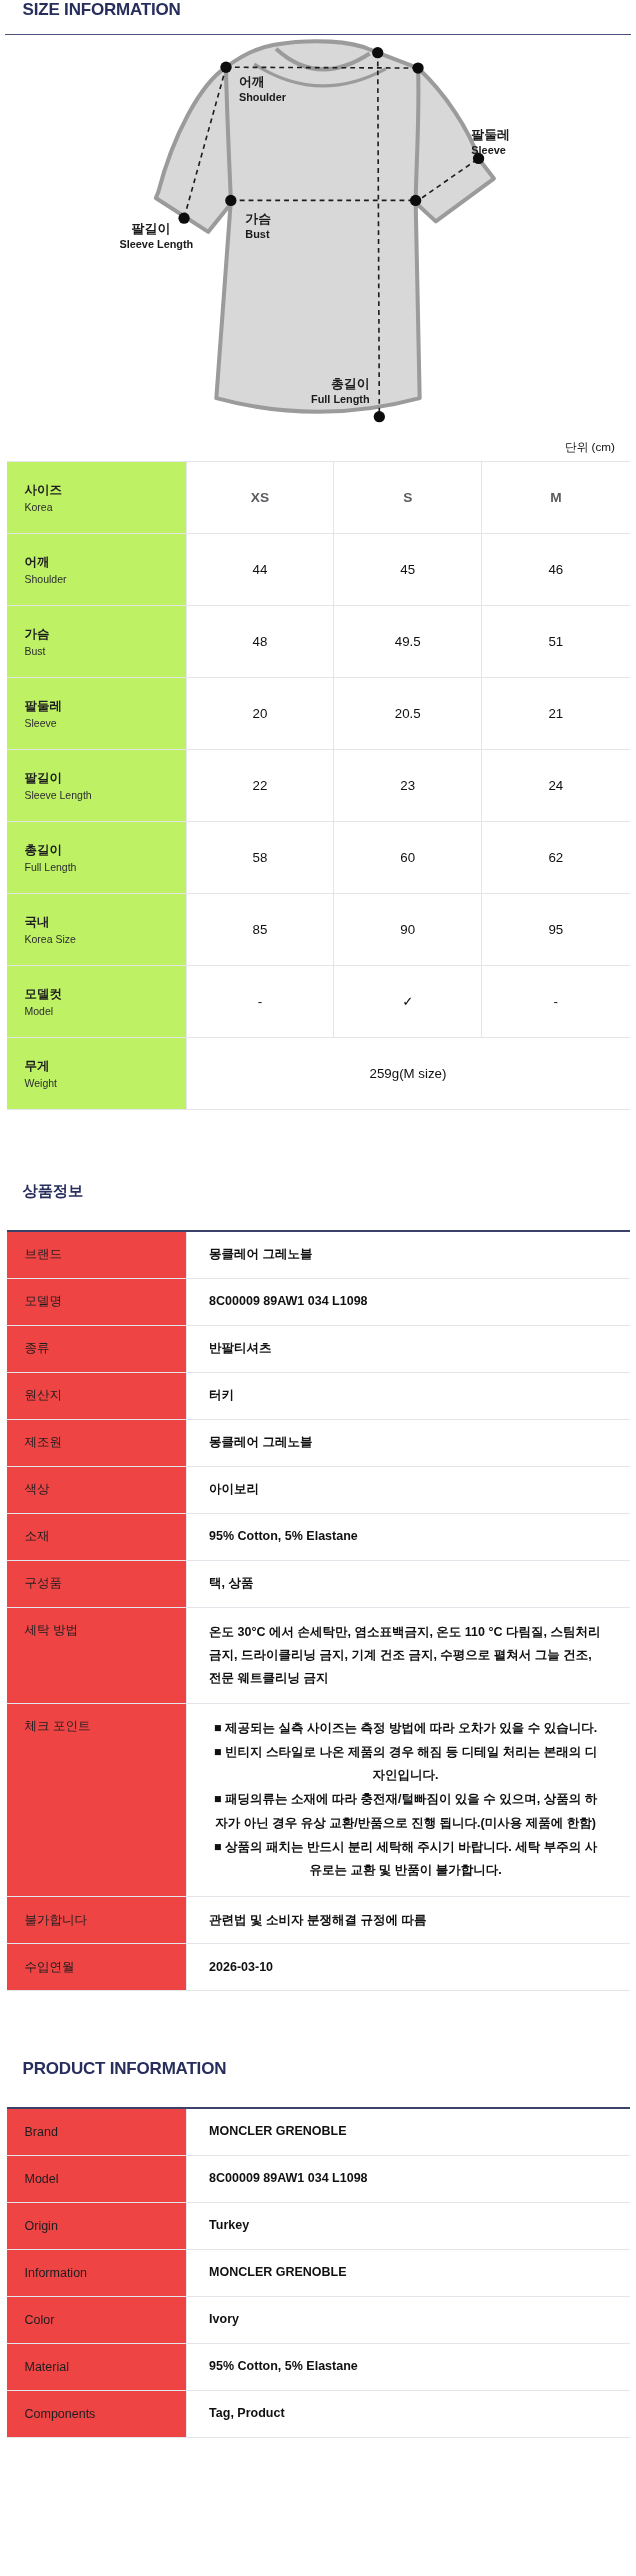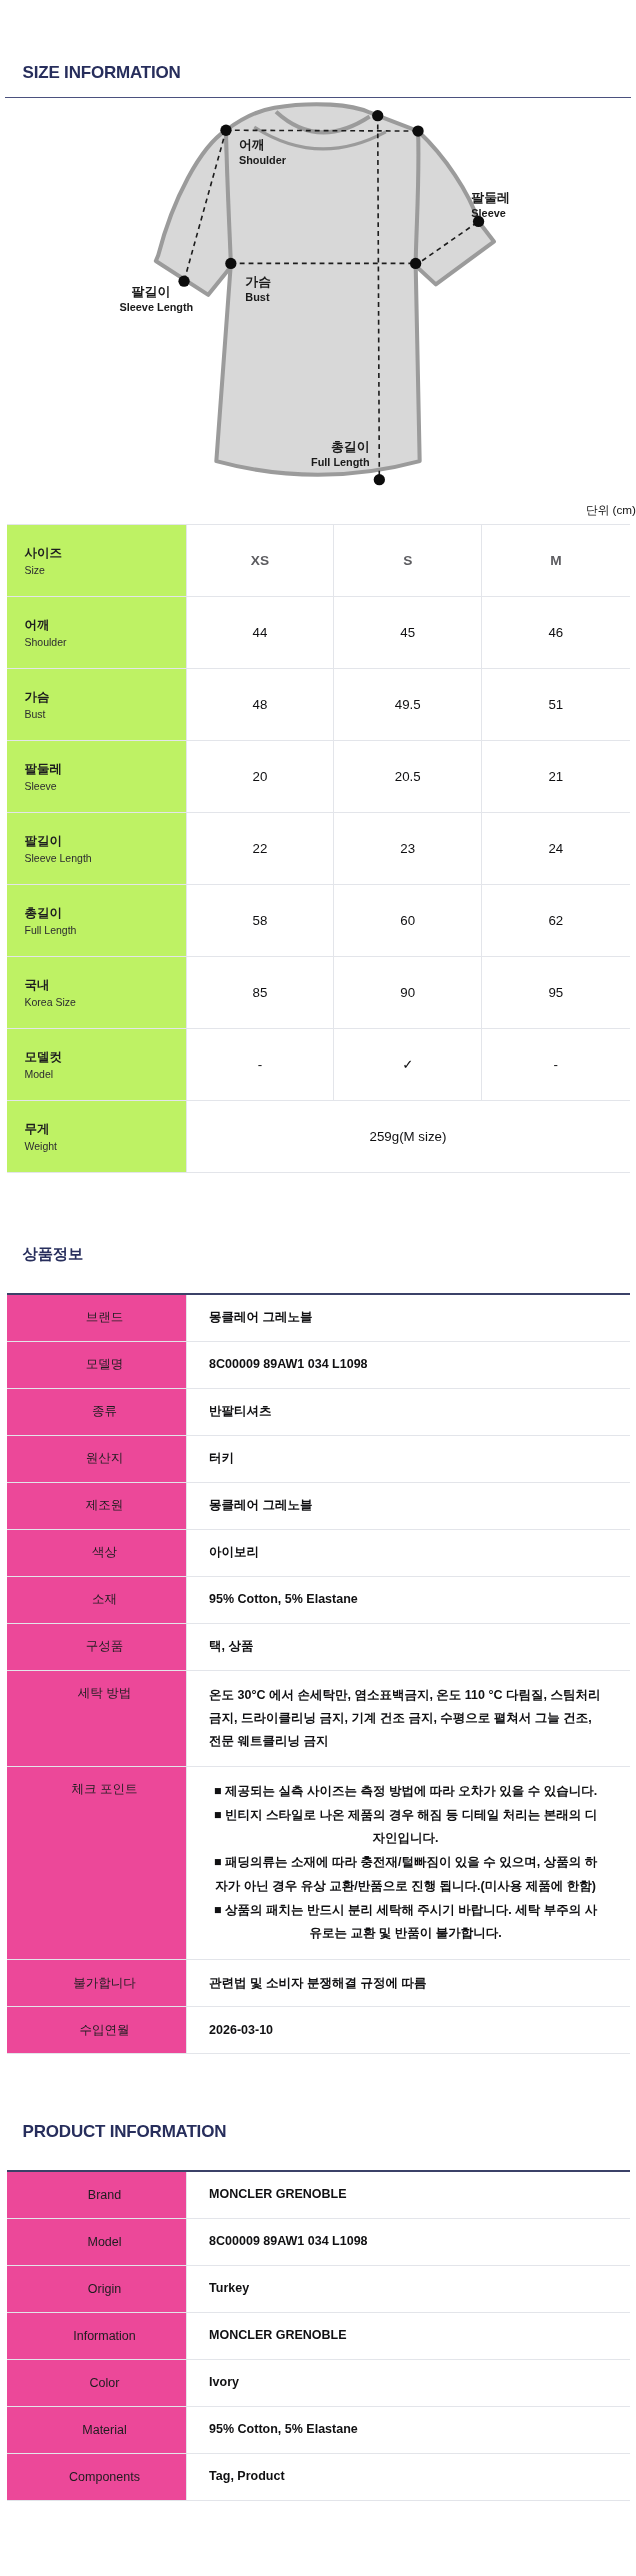--- a/index.html
+++ b/index.html
@@ -6,51 +6,51 @@
   body{
     width:636px;
     font-family:"Liberation Sans","DejaVu Sans",sans-serif;
     color:#111;
     -webkit-font-smoothing:antialiased;
   }
   .section-title{
     font-size:17px;font-weight:bold;color:#272e5c;
     margin:0;padding:0 0 0 22.6px;letter-spacing:-0.2px;
   }
-  .size-title{padding-top:63px;}
+  .size-title{}
   .title-rule{border:none;border-bottom:1.6px solid #4b517e;margin:13.7px 4.8px 0 4.8px;}
   
   .diagram-wrap{position:relative;width:636px;height:397px;margin-top:4.8px;}
   .diagram-wrap svg{display:block;}
   .svg-ko{font-size:16px;font-weight:bold;fill:#1a1a1a;}
   .svg-en{font-size:13.5px;font-weight:bold;fill:#1a1a1a;}
   .unit-note{
-    text-align:right;font-size:11.7px;color:#111;
+    text-align:right;padding-right:21px;font-size:11.7px;color:#111;
     margin:3.2px 0 6.5px 0;
   }
   
   .tbl{width:623px;margin:0 6.5px;border-collapse:collapse;table-layout:fixed;}
   .tbl td{vertical-align:middle;}
   .size-tbl{border-top:0.8px solid #e3e5ea;border-bottom:0.8px solid #e3e5ea;}
   .size-tbl td{border-bottom:0.8px solid #e3e5ea;height:69px;}
   .size-tbl td+td{border-left:0.8px solid #e3e5ea;}
   .size-tbl tr:last-child td{border-bottom:none;}
   .label-cell{background:#bef264;padding-left:18px;width:160px;}
   .label-ko{font-size:12.5px;font-weight:bold;color:#1d1d1f;line-height:1.5;}
   .label-en{font-size:10.5px;color:#2c2c30;margin-top:1.6px;line-height:1.3;}
   .col-head{font-size:13.7px;font-weight:bold;color:#5c5c60;text-align:center;}
   .val-cell{font-size:13.3px;color:#101012;text-align:center;}
   .weight-cell{font-size:13.3px;color:#101012;text-align:center;}
   
   .info-tbl{border-top:2.4px solid #3b4168;border-bottom:0.8px solid #e3e5ea;}
   .info-tbl td{border-bottom:0.8px solid #e3e5ea;}
   .info-tbl tr:last-child td{border-bottom:none;}
   .info-tbl .ilabel{
-    background:#ec4899;padding-left:18px;width:160px;
-    font-size:12.5px;color:#1d1d1f;border-right:0.8px solid #e3e5ea;text-align:center;
+    background:#ef4444;padding-left:18px;width:160px;
+    font-size:12.5px;color:#1d1d1f;border-right:0.8px solid #e3e5ea;
   }
   .info-tbl .ivalue{
     padding:13px 27.4px 13px 22.6px;font-size:12.5px;color:#101012;line-height:1.85;font-weight:bold;
   }
   .row-s .ivalue,.row-s .ilabel{height:46px;padding-top:0;padding-bottom:0;}
   .ilabel{vertical-align:middle;}
   .multiline .ilabel{vertical-align:top;padding-top:14.5px;}
   .check-item{line-height:1.9;text-align:center;}
   .kr-title{font-size:15.3px;padding-top:71px;}
   .en-title{padding-top:68px;}
@@ -105,21 +105,21 @@
   </svg>
 </div>
 
 <div class="unit-note">단위 (cm)</div>
 
 <table class="tbl size-tbl">
   <tbody>
       <tr>
     <td class="label-cell">
       <div class="label-ko">사이즈</div>
-      <div class="label-en">Size</div>
+      <div class="label-en">Korea</div>
     </td>
     <td class="col-head">XS</td>
     <td class="col-head">S</td>
     <td class="col-head">M</td>
   </tr>
   <tr>
     <td class="label-cell">
       <div class="label-ko">어깨</div>
       <div class="label-en">Shoulder</div>
     </td>

